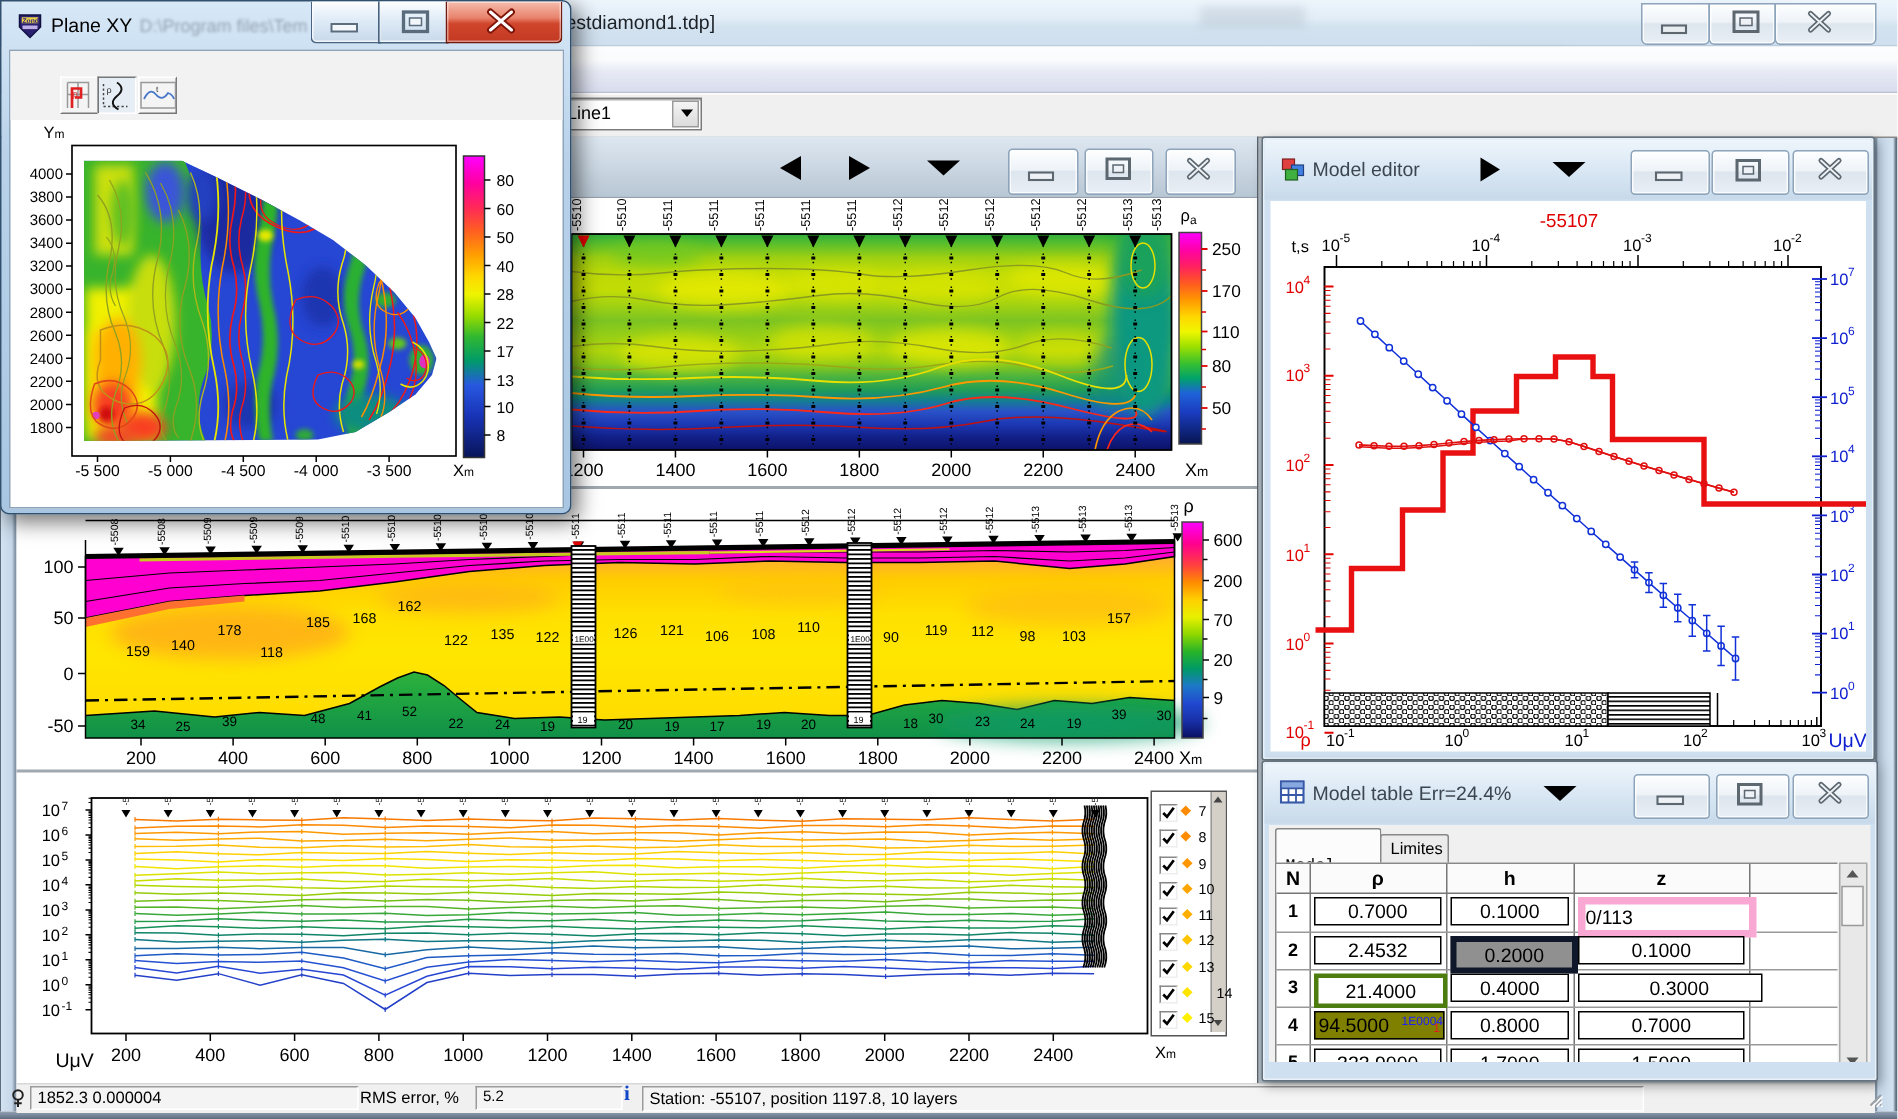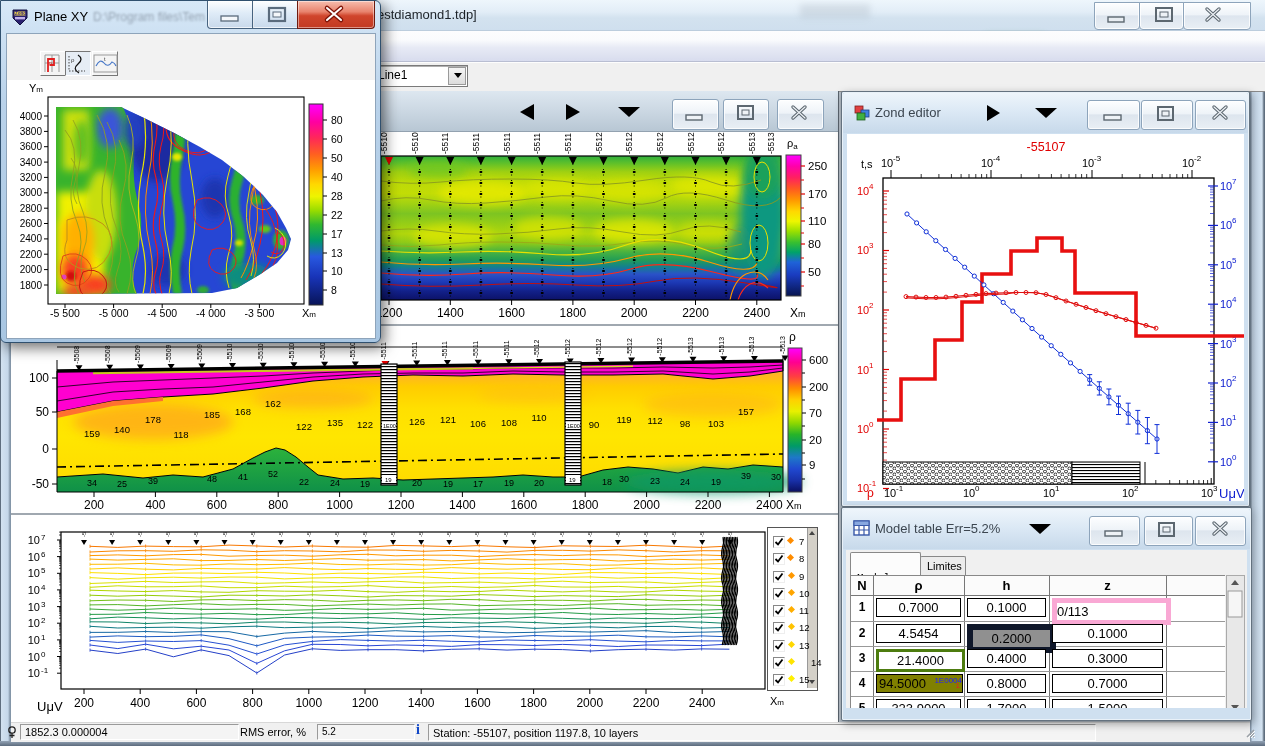--- a/index.html
+++ b/index.html
@@ -733,21 +733,21 @@
       <div class="abs" style="left:31px;top:146px;font-size:9.5px;color:#000;">15</div>
     </div>
   </div>
 <div class="winframe" style="left:841px;top:91px;width:407px;height:414px;">
     <div class="wintitle"></div>
     <svg class="abs" style="left:11px;top:12px;" width="18" height="18">
  <rect x="2" y="2" width="8" height="7" fill="#e04040" stroke="#802020" stroke-width=".8"></rect>
  <rect x="8" y="6" width="8" height="7" fill="#4080e0" stroke="#204080" stroke-width=".8"></rect>
  <rect x="4" y="9" width="8" height="7" fill="#40b040" stroke="#206020" stroke-width=".8"></rect>
     </svg>
-    <div class="wtext" style="left:33px;">Zond editor</div>
+    <div class="wtext" style="left:33px;">Model editor</div>
     <svg class="abs" style="left:138px;top:12px;" width="120" height="18">
  <path d="M7 1 L20 9 L7 17 Z" fill="#000"></path>
  <path d="M55 4 L77 4 L66 14 Z" fill="#000"></path>
     </svg>
     <div class="glassbtn" style="left:245px;top:8px;width:51px;height:28px;"></div>
     <div class="glassbtn" style="left:299px;top:8px;width:50px;height:28px;"></div>
     <div class="glassbtn" style="left:353px;top:8px;width:49px;height:28px;"></div>
     <svg class="abs" style="left:245px;top:8px;" width="157" height="28">
  <rect x="17" y="15" width="17" height="5" fill="#eef2f6" stroke="#5c6770" stroke-width="1.4"></rect>
  <rect x="71" y="7" width="15" height="13" fill="none" stroke="#5c6770" stroke-width="2"></rect>
@@ -1072,21 +1072,21 @@
       <circle cx="309.0" cy="194.2" r="2" fill="none" stroke="#e01010" stroke-width="1"></circle>
     </svg>
   </div>
 <div class="winframe" style="left:841px;top:507px;width:409px;height:212px;">
     <div class="wintitle"></div>
     <svg class="abs" style="left:11px;top:12px;" width="18" height="18">
  <rect x="1" y="1" width="15" height="14" fill="#fff" stroke="#3858a8" stroke-width="1.4"></rect>
  <path d="M1 5.5 L16 5.5 M6 1 L6 15 M11 1 L11 15 M1 10 L16 10" stroke="#3858a8" stroke-width="1.2"></path>
  <rect x="1" y="1" width="15" height="4.5" fill="#88a8e0" stroke="#3858a8" stroke-width="1"></rect>
     </svg>
-    <div class="wtext" style="left:33px;">Model table Err=5.2%</div>
+    <div class="wtext" style="left:33px;">Model table Err=24.4%</div>
     <svg class="abs" style="left:185px;top:14px;" width="30" height="14">
       <path d="M2 2 L24 2 L13 12 Z" fill="#000"></path>
     </svg>
     <div class="glassbtn" style="left:247px;top:8px;width:49px;height:28px;"></div>
     <div class="glassbtn" style="left:302px;top:8px;width:47px;height:28px;"></div>
     <div class="glassbtn" style="left:353px;top:8px;width:49px;height:28px;"></div>
     <svg class="abs" style="left:247px;top:8px;" width="155" height="28">
  <rect x="16" y="15" width="17" height="5" fill="#eef2f6" stroke="#5c6770" stroke-width="1.4"></rect>
  <rect x="70" y="7" width="15" height="13" fill="none" stroke="#5c6770" stroke-width="2"></rect>
  <rect x="74" y="11" width="7" height="5" fill="#eef2f6" stroke="#5c6770" stroke-width="1"></rect>
@@ -1110,28 +1110,28 @@
         <div class="abs" style="left:198px;top:0;width:1px;height:140px;background:#777;"></div>
         <div class="abs" style="left:198px;top:2px;width:117px;text-align:center;font-size:13px;font-weight:bold;">z</div>
         <div class="abs" style="left:315px;top:0;width:1px;height:140px;background:#777;"></div>
         <div class="abs" style="left:0;top:19px;width:374px;height:26px;border-bottom:1px solid #999;"></div>
         <div class="abs" style="left:0;top:24px;width:22px;text-align:center;font-size:12px;font-weight:bold;">1</div>
         <div class="abs" style="left:25px;top:22px;width:83px;height:17px;border:1px solid #000;background:#fff;text-align:center;font-size:13px;line-height:17px;">0.7000</div>
         <div class="abs" style="left:116px;top:22px;width:77px;height:17px;border:1px solid #000;background:#fff;text-align:center;font-size:13px;line-height:17px;">0.1000</div>
         <div class="abs" style="left:201px;top:22px;width:109px;height:17px;border:5px solid #f9a8d4;background:#fff;font-size:13px;line-height:17px;">0/113</div>
         <div class="abs" style="left:0;top:45px;width:374px;height:25px;border-bottom:1px solid #999;"></div>
         <div class="abs" style="left:0;top:50px;width:22px;text-align:center;font-size:12px;font-weight:bold;">2</div>
-        <div class="abs" style="left:25px;top:48px;width:83px;height:17px;border:1px solid #000;background:#fff;text-align:center;font-size:13px;line-height:17px;">4.5454</div>
-        <div class="abs" style="left:116px;top:48px;width:77px;height:17px;border:6px solid #0f172a;background:#909090;text-align:center;font-size:13px;line-height:17px;">0.2000</div>
+        <div class="abs" style="left:25px;top:48px;width:83px;height:17px;border:1px solid #000;background:#fff;text-align:center;font-size:13px;line-height:17px;">2.4532</div>
+        <div class="abs" style="left:116px;top:48px;width:77px;height:17px;border:4px solid #0f172a;background:#909090;text-align:center;font-size:13px;line-height:17px;">0.2000</div>
         <div class="abs" style="left:201px;top:48px;width:109px;height:17px;border:1px solid #000;background:#fff;text-align:center;font-size:13px;line-height:17px;">0.1000</div>
         <div class="abs" style="left:0;top:70px;width:374px;height:25px;border-bottom:1px solid #999;"></div>
         <div class="abs" style="left:0;top:75px;width:22px;text-align:center;font-size:12px;font-weight:bold;">3</div>
         <div class="abs" style="left:25px;top:73px;width:83px;height:17px;border:3px solid #4d7c0f;background:#fff;text-align:center;font-size:13px;line-height:17px;">21.4000</div>
         <div class="abs" style="left:116px;top:73px;width:77px;height:17px;border:1px solid #000;background:#fff;text-align:center;font-size:13px;line-height:17px;">0.4000</div>
-        <div class="abs" style="left:201px;top:73px;width:109px;height:17px;border:1px solid #000;background:#fff;text-align:center;font-size:13px;line-height:17px;">0.3000</div>
+        <div class="abs" style="left:201px;top:73px;width:109px;height:17px;border:1px solid #000;background:#fff;text-align:center;font-size:13px;line-height:17px;padding-left:12px;">0.3000</div>
         <div class="abs" style="left:0;top:95px;width:374px;height:25px;border-bottom:1px solid #999;"></div>
         <div class="abs" style="left:0;top:100px;width:22px;text-align:center;font-size:12px;font-weight:bold;">4</div>
         <div class="abs" style="left:25px;top:98px;width:83px;height:17px;border:1px solid #000;background:#808000;text-align:left;padding-left:2px;font-size:13px;line-height:17px;">94.5000<span class="abs" style="right:0px;top:-3px;font-size:8px;color:#2020ff;">1E0004</span><span class="abs" style="right:2px;bottom:-2px;font-size:8px;color:#e02020;">1</span></div>
         <div class="abs" style="left:116px;top:98px;width:77px;height:17px;border:1px solid #000;background:#fff;text-align:center;font-size:13px;line-height:17px;">0.8000</div>
         <div class="abs" style="left:201px;top:98px;width:109px;height:17px;border:1px solid #000;background:#fff;text-align:center;font-size:13px;line-height:17px;">0.7000</div>
         <div class="abs" style="left:0;top:120px;width:374px;height:25px;border-bottom:1px solid #999;"></div>
         <div class="abs" style="left:0;top:125px;width:22px;text-align:center;font-size:12px;font-weight:bold;">5</div>
         <div class="abs" style="left:25px;top:123px;width:83px;height:17px;border:1px solid #000;background:#fff;text-align:center;font-size:13px;line-height:17px;">323.9000</div>
         <div class="abs" style="left:116px;top:123px;width:77px;height:17px;border:1px solid #000;background:#fff;text-align:center;font-size:13px;line-height:17px;">1.7000</div>
         <div class="abs" style="left:201px;top:123px;width:109px;height:17px;border:1px solid #000;background:#fff;text-align:center;font-size:13px;line-height:17px;">1.5000</div>

